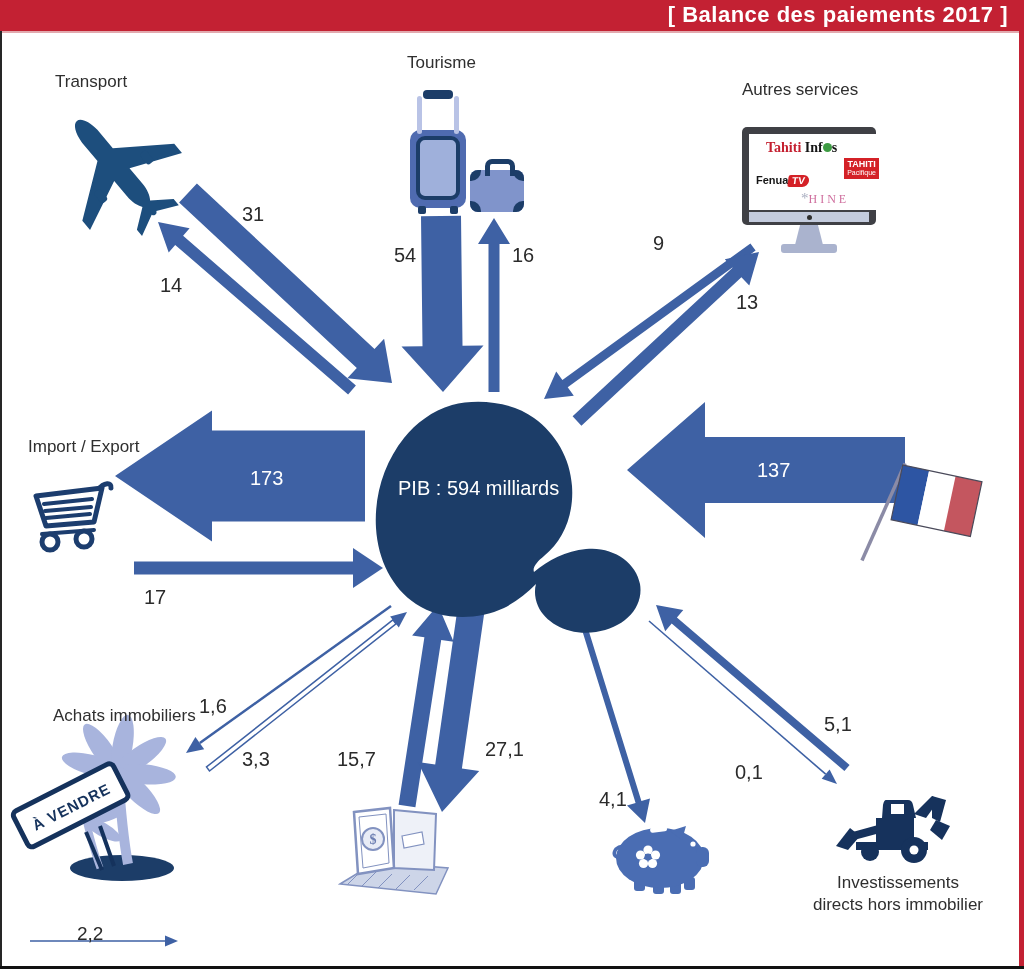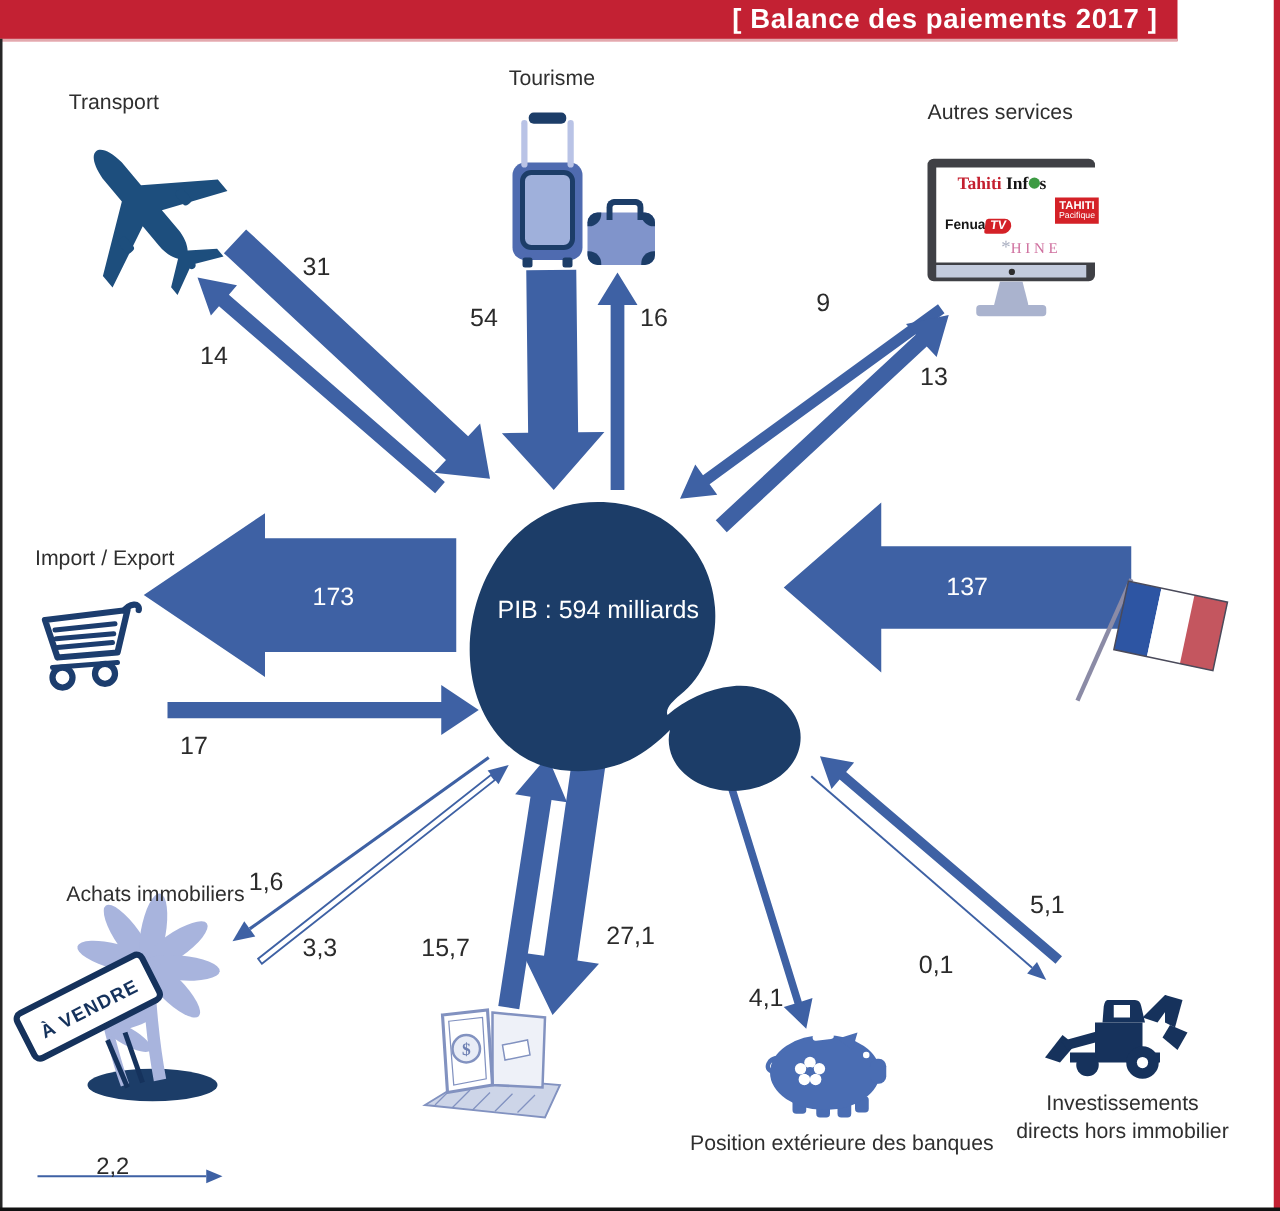--- a/index.html
+++ b/index.html
@@ -1,20 +1,20 @@
 <!DOCTYPE html>
 <html><head>
 <meta charset="utf-8">
 <style>
   html,body{margin:0;padding:0;background:#fff;}
   #stage{position:relative;width:1024px;height:969px;background:#fff;overflow:hidden;
          font-family:"Liberation Sans",sans-serif;}
   
-  #banner{position:absolute;left:0;top:0;width:929px;height:31px;background:#c32133;
-          border-bottom:2px solid #e2a9ae;z-index:3;padding-left:13px;}
+  #banner{position:absolute;left:0;top:0;width:1024px;height:31px;background:#c32133;
+          border-bottom:2px solid #e2a9ae;z-index:3;}
   #banner .title{position:absolute;right:16px;top:2px;color:#fff;font-size:22px;font-weight:bold;
           letter-spacing:.5px;}
   
   #border-right{position:absolute;right:0;top:0;bottom:0;width:5px;background:#c32133;z-index:4;}
   #border-left{position:absolute;left:0;top:31px;bottom:0;width:2px;background:#262626;z-index:4;}
   #border-bottom{position:absolute;left:0;right:0;bottom:0;height:3px;background:#111;z-index:4;}
   svg#diagram{position:absolute;left:0;top:0;z-index:1;}
   .label{position:absolute;z-index:2;font-size:17px;color:#2f2f2f;white-space:nowrap;text-align:center;}
   .num{position:absolute;z-index:2;font-size:20px;color:#2b2b2b;white-space:nowrap;}
   .num.white{color:#fff;}
@@ -210,29 +210,28 @@
     </g>
   </svg>
 
   <div id="pib">PIB : 594 milliards</div>
 
   <div class="label" style="left:55px;top:72px;">Transport</div>
   <div class="label" style="left:407px;top:53px;">Tourisme</div>
   <div class="label" style="left:742px;top:80px;">Autres services</div>
   <div class="label" style="left:28px;top:437px;">Import / Export</div>
   <div class="label" style="left:53px;top:706px;">Achats immobiliers</div>
-  <div class="label" style="left:552px;top:905px;">Position extérieure des banques</div>
   <div class="label" style="left:808px;top:872px;width:180px;text-align:center;line-height:22px;">
     <div>Investissements</div>
     <div>directs hors immobilier</div>
   </div>
 
   <div class="num" style="left:242px;top:203px;">31</div>
   <div class="num" style="left:160px;top:274px;">14</div>
-  <div class="num" style="left:376px;top:244px;">54</div>
+  <div class="num" style="left:394px;top:244px;">54</div>
   <div class="num" style="left:512px;top:244px;">16</div>
   <div class="num" style="left:653px;top:232px;">9</div>
   <div class="num" style="left:736px;top:291px;">13</div>
   <div class="num white" style="left:757px;top:459px;">137</div>
   <div class="num white" style="left:250px;top:467px;">173</div>
   <div class="num" style="left:144px;top:586px;">17</div>
   <div class="num" style="left:199px;top:695px;">1,6</div>
   <div class="num" style="left:242px;top:748px;">3,3</div>
   <div class="num" style="left:337px;top:748px;text-align:center;">15,7</div>
   <div class="num" style="left:485px;top:738px;">27,1</div>

